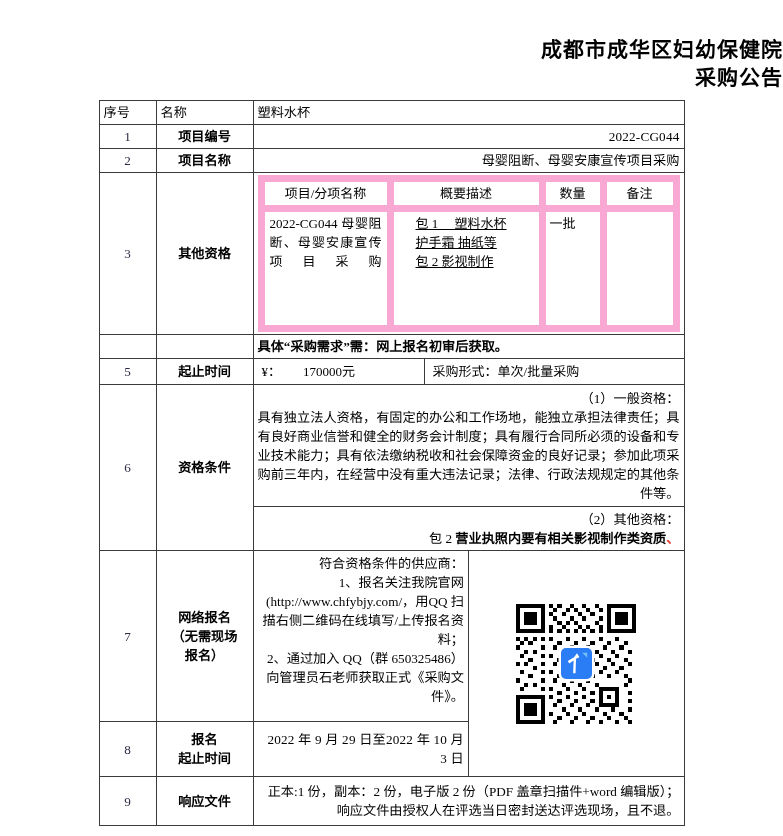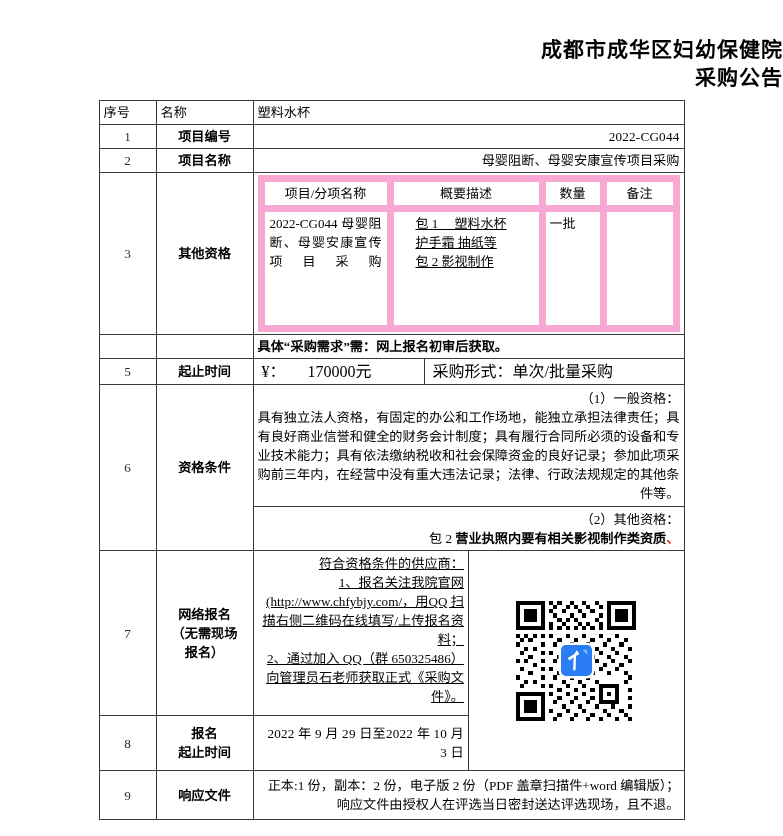--- a/index.html
+++ b/index.html
@@ -135,21 +135,21 @@
   .bold-inline { font-weight: bold; }
   .red-comma { color: #e8342a; font-weight: bold; }
 
   .split-budget {
     width: 100%;
     border-collapse: collapse;
     table-layout: fixed;
   }
   .split-budget td {
     border: 0;
-    font-size: 16px;
+    font-size: 13px;
     padding: 3px 2px 3px 8px;
   }
   .split-budget td.left-half {
     width: 160px;
     border-right: 1px solid #3a3a3a;
   }
 
   
   td.qr-cell {
     width: 128px;
@@ -279,21 +279,21 @@
           </td>
         </tr>
 
         <tr>
           <td class="cell-no">7</td>
           <td class="cell-name">
             <div>网络报名</div>
             <div>（无需现场</div>
             <div>报名）</div>
           </td>
-          <td class="cell-body" style="padding-top:3px;padding-bottom:9px;text-decoration:underline;">
+          <td class="cell-body" style="padding-top:3px;padding-bottom:15px;">
             <div>符合资格条件的供应商：</div>
             <div>1、报名关注我院官网(http://www.chfybjy.com/，用QQ 扫描右侧二维码在线填写/上传报名资料；</div>
             <div>2、通过加入 QQ（群 650325486）向管理员石老师获取正式《采购文件》。</div>
           </td>
           <td class="qr-cell" rowspan="2">
             <div class="qr-box">
               <svg width="120" height="120" viewBox="0 0 29 29" shape-rendering="crispEdges">
                 <rect width="29" height="29" fill="#ffffff"></rect>
                 <g fill="#000000">
 

